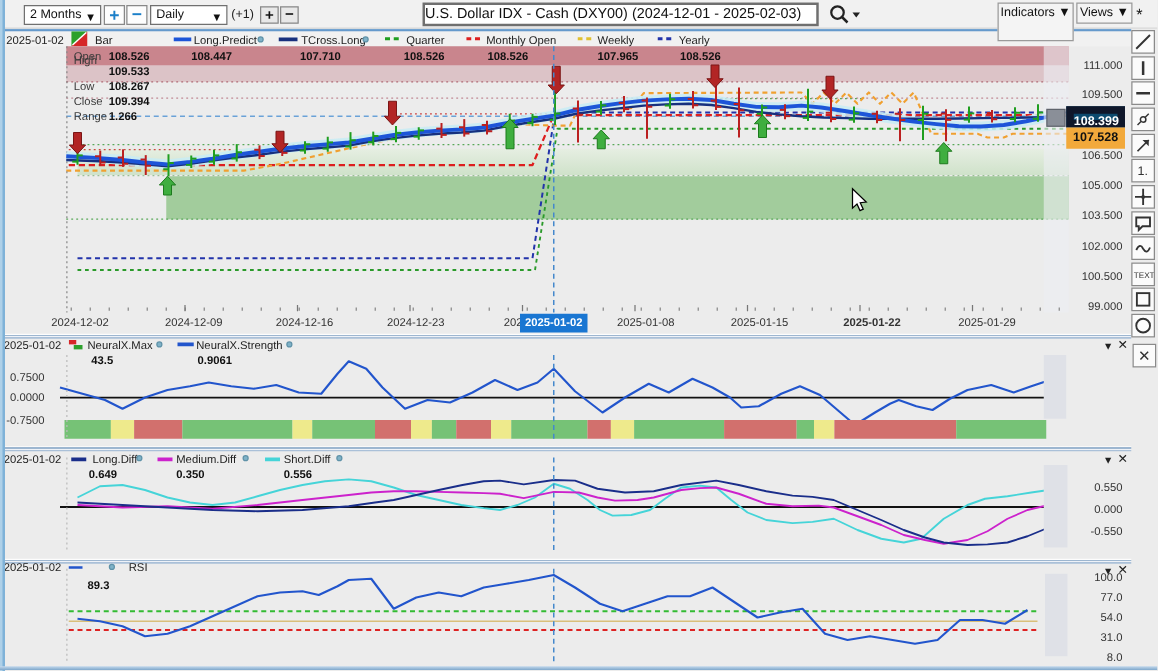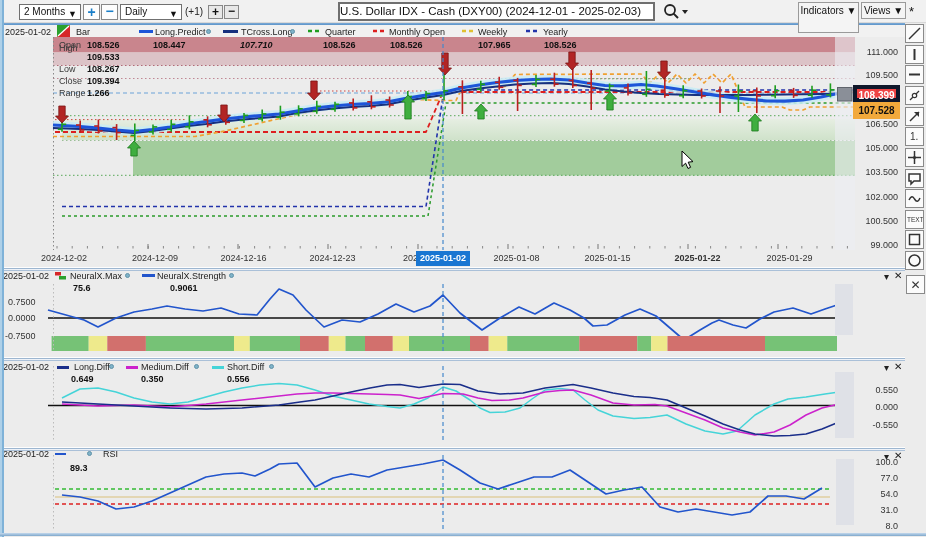--- a/index.html
+++ b/index.html
@@ -64,21 +64,21 @@
     <line x1="0" y1="2" x2="14" y2="2" stroke="#e0c030" stroke-width="2.4" stroke-dasharray="4,3"></line>
   </svg>
 <div class="t " style="left:478px;top:27px;">Weekly</div>
 <svg width="14" height="4" style="position:absolute;left:526px;top:29px;z-index:6">
     <line x1="0" y1="2" x2="14" y2="2" stroke="#2233aa" stroke-width="2.4" stroke-dasharray="4,3"></line>
   </svg>
 <div class="t " style="left:543px;top:27px;">Yearly</div>
 <div class="t " style="left:59px;top:39.5px;color:#3a3a3a">Open</div>
 <div class="t b" style="left:87px;top:39.5px;">108.526</div>
 <div class="t b" style="left:153px;top:39.5px;">108.447</div>
-<div class="t b" style="left:240px;top:39.5px;font-style:italic;">107.710</div>
+<div class="t b" style="left:240px;top:39.5px;">107.710</div>
 <div class="t b" style="left:323px;top:39.5px;">108.526</div>
 <div class="t b" style="left:390px;top:39.5px;">108.526</div>
 <div class="t b" style="left:478px;top:39.5px;">107.965</div>
 <div class="t b" style="left:544px;top:39.5px;">108.526</div>
 <div class="t " style="left:59px;top:43px;color:#3a3a3a">High</div>
 <div class="t b" style="left:87px;top:51.5px;text-align:center;">109.533</div>
 <div class="t " style="left:59px;top:63.8px;color:#3a3a3a">Low</div>
 <div class="t b" style="left:87px;top:63.8px;">108.267</div>
 <div class="t " style="left:59px;top:75.8px;color:#3a3a3a">Close</div>
 <div class="t b" style="left:87px;top:75.8px;">109.394</div>
@@ -456,21 +456,21 @@
 <div class="t ax" style="left:403px;top:253px;">202</div>
 <div class="pricebox" style="left:416px;top:251px;width:54px;height:15px;background:#1976d2;color:#fff;font-size:9px;line-height:15px">2025-01-02</div>
 <div class="t ax r" style="left:862px;top:46.5px;width:36px">111.000</div>
 <div class="t ax r" style="left:862px;top:70.0px;width:36px">109.500</div>
 <div class="t ax r" style="left:862px;top:119.0px;width:36px">106.500</div>
 <div class="t ax r" style="left:862px;top:143.0px;width:36px">105.000</div>
 <div class="t ax r" style="left:862px;top:167.0px;width:36px">103.500</div>
 <div class="t ax r" style="left:862px;top:191.5px;width:36px">102.000</div>
 <div class="t ax r" style="left:862px;top:215.5px;width:36px">100.500</div>
 <div class="t ax r" style="left:862px;top:239.5px;width:36px">99.000</div>
-<div class="pricebox" style="left:853px;top:85px;width:47px;height:17px;background:#ef4444;border:4px solid #0f172a;color:#fff;font-size:10px;line-height:13px">108.399</div>
+<div class="pricebox" style="left:853px;top:85px;width:47px;height:17px;background:#0c4a6e;border:6px solid #0f172a;color:#fff;font-size:10px;line-height:13px">108.399</div>
 <div class="pricebox" style="left:853px;top:102px;width:47px;height:17px;background:#f2a93b;color:#111;font-size:10px;line-height:17px">107.528</div>
 <div class="iconbtn" style="top:24.0px"><svg width="17" height="17">
       <line x1="3" y1="14" x2="14" y2="3" stroke="#333" stroke-width="1.5" fill="none"></line>
     </svg></div>
 <div class="iconbtn" style="top:44.6px"><svg width="17" height="17">
       <line x1="8.5" y1="3" x2="8.5" y2="14" stroke="#333" stroke-width="2"></line>
     </svg></div>
 <div class="iconbtn" style="top:65.3px"><svg width="17" height="17">
       <line x1="3" y1="8.5" x2="14" y2="8.5" stroke="#333" stroke-width="2"></line>
     </svg></div>
@@ -511,22 +511,22 @@
 <div class="t " style="left:3px;top:271px;">2025-01-02</div>
 <svg width="12" height="9" style="position:absolute;left:55px;top:272px;z-index:6">
     <rect x="0" y="0" width="6" height="3.5" fill="#d62728"></rect>
     <rect x="4" y="4" width="7" height="3.5" fill="#2ca02c"></rect>
   </svg>
 <div class="t " style="left:70px;top:271px;">NeuralX.Max</div>
 <div class="circ" style="left:125px;top:273px"></div>
 <div class="dash" style="left:142px;top:274px;width:13px;background:#2255cc"></div>
 <div class="t " style="left:157px;top:271px;">NeuralX.Strength</div>
 <div class="circ" style="left:229px;top:273px"></div>
-<div class="t b" style="left:73px;top:283px;">75.6</div>
-<div class="t b" style="left:170px;top:283px;">0.9061</div>
+<div class="t b" style="left:73px;top:283px;">43.5</div>
+<div class="t b" style="left:158px;top:283px;">0.9061</div>
 <div class="t ax" style="left:8px;top:297px;">0.7500</div>
 <div class="t ax" style="left:8px;top:313px;">0.0000</div>
 <div class="t ax" style="left:5px;top:331px;">-0.7500</div>
 <div class="t " style="left:884px;top:271px;font-size:10px">▾</div>
 <div class="t " style="left:894px;top:270px;font-size:10px">✕</div>
 <div style="position:absolute;left:906px;top:275px;width:19px;height:19px;background:#fbfbfb;border:1px solid #8a8a8a;text-align:center;font-size:12px;line-height:18px;color:#333;z-index:6">✕</div>
 <div class="t " style="left:3px;top:362px;">2025-01-02</div>
 <div class="dash" style="left:57px;top:366px;width:12px;background:#1a2e8a"></div>
 <div class="t " style="left:62px;top:362px;padding-left:12px;">Long.Diff</div>
 <div class="circ" style="left:109px;top:364px"></div>

